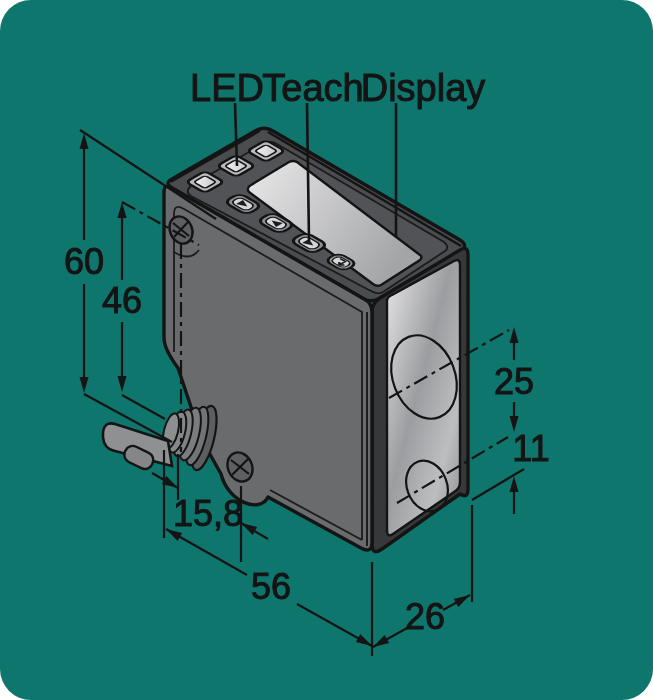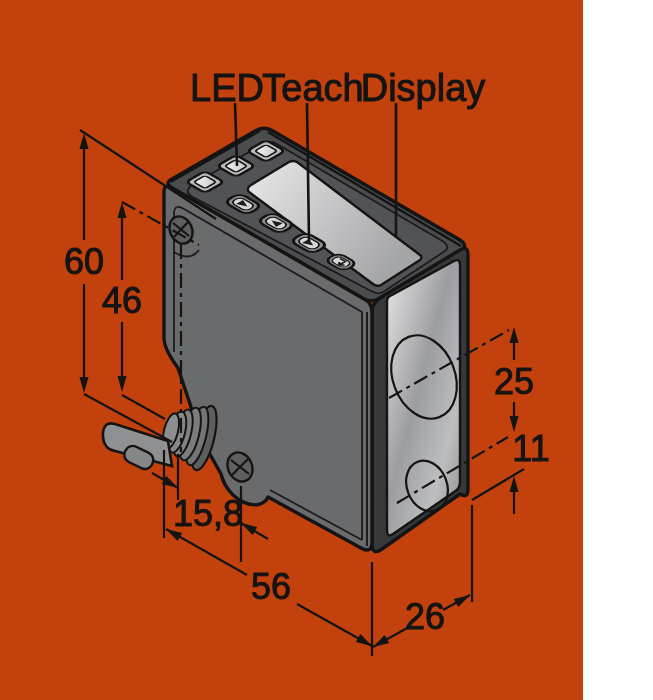--- a/index.html
+++ b/index.html
@@ -1,16 +1,16 @@
 <!DOCTYPE html>
 <html><head>
 <meta charset="utf-8">
 <style>
   html,body{margin:0;padding:0;background:#ffffff;}
-  .stage{width:583px;height:700px;position:relative;background:#c2410c;overflow:hidden;}
+  .stage{width:653px;height:700px;position:relative;background:#0f766e;overflow:hidden;border-radius:31px;}
   svg{display:block;}
   text{font-family:"Liberation Sans","DejaVu Sans",sans-serif;fill:#141414;}
   .callout{font-size:38px;}
   .dim{font-size:36px;}
   .ln{stroke:#141414;fill:none;}
   .dimln{stroke-width:2.2;}
   .leader{stroke-width:2.6;}
   .dashdot{stroke-dasharray:15 5 4 5;}
   .outline{stroke:#141414;stroke-width:3.4;stroke-linejoin:round;}
   .thin{stroke:#1c1c1e;stroke-width:1.8;fill:none;}

